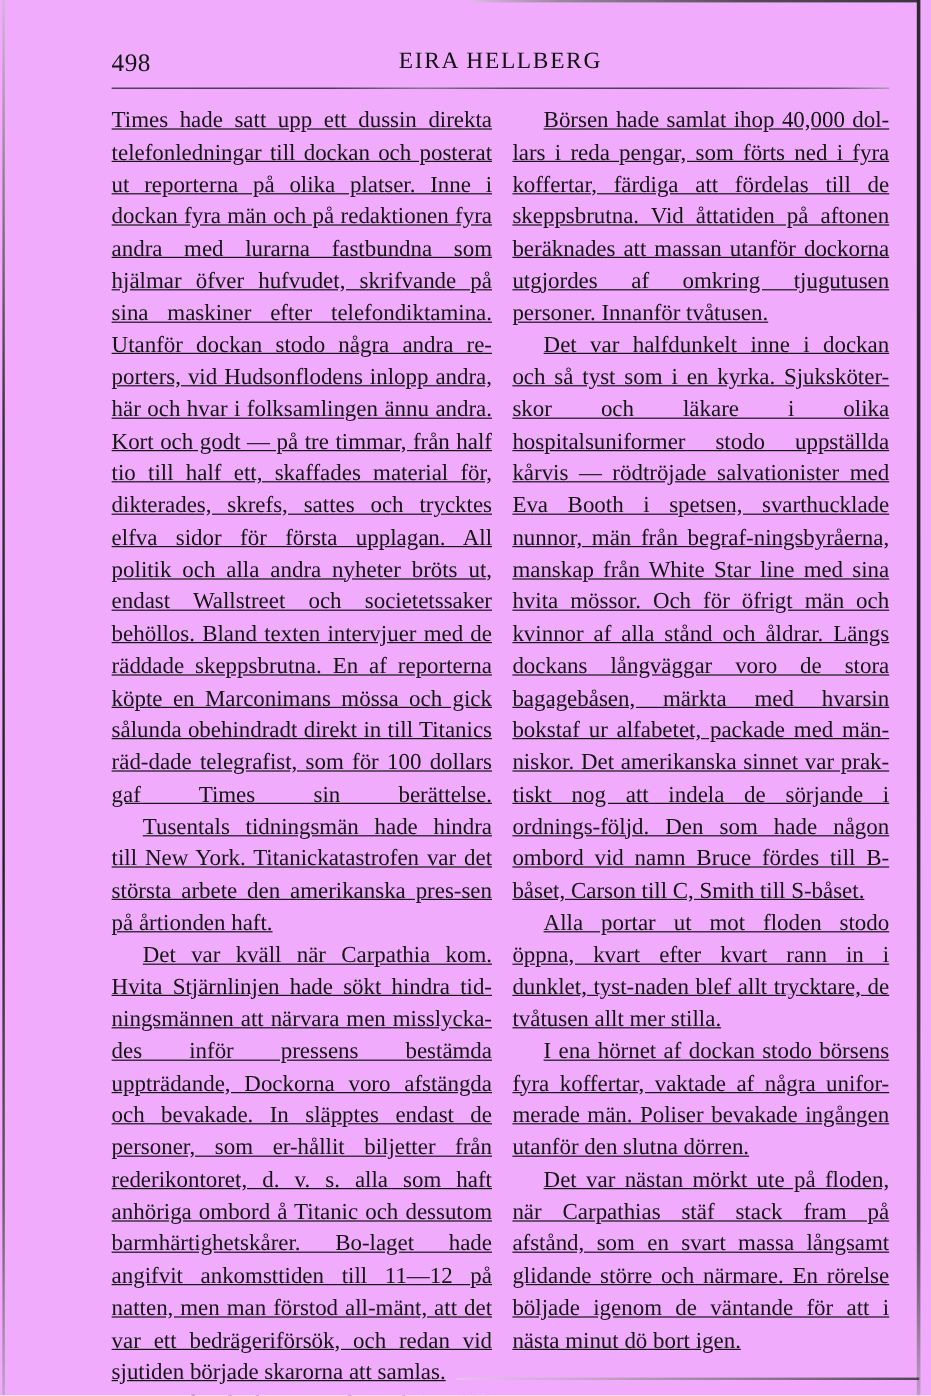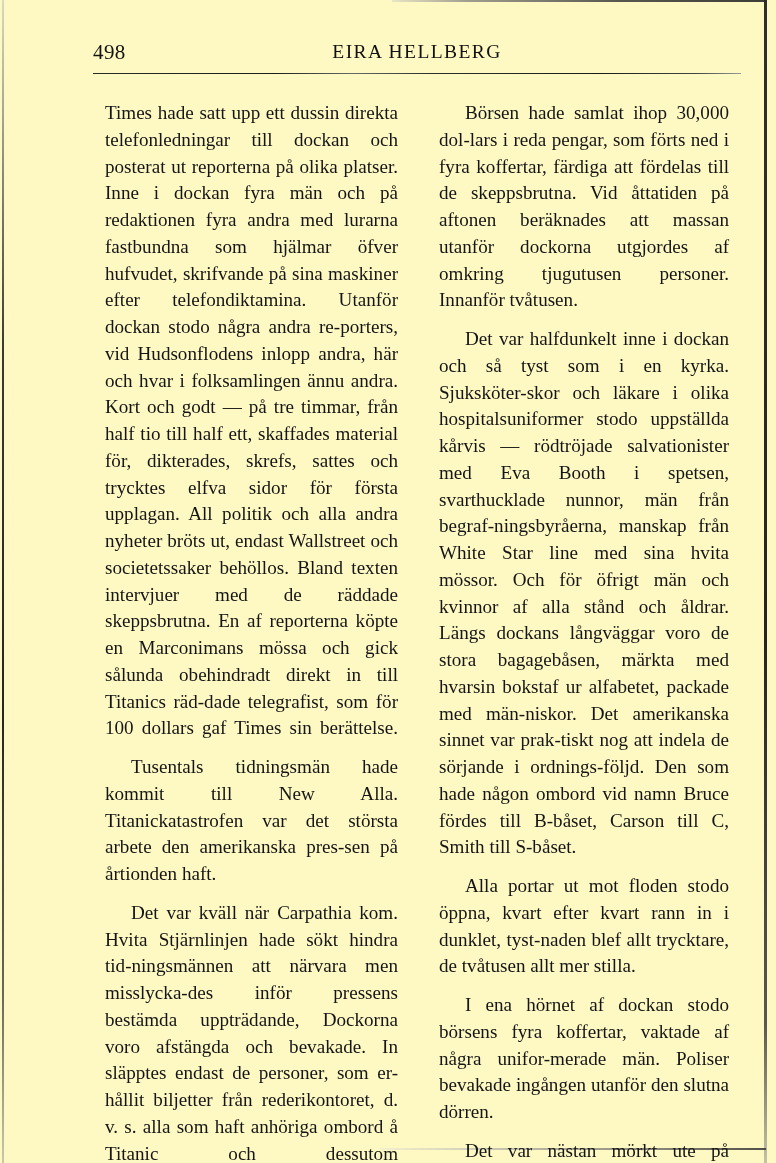--- a/index.html
+++ b/index.html
@@ -10,21 +10,21 @@
   body {
     font-family: "Liberation Serif", "DejaVu Serif", serif;
     color: #1a1a1a;
   }
 
   #page {
     position: relative;
     width: 776px;
     height: 1163px;
     margin: 0;
-    background: #fef9c3;
+    background: #f0abfc;
     overflow: hidden;
   }
 
   
   .scan-edge-left {
     position: absolute;
     left: 2px;
     top: 0;
     width: 2px;
     height: 1163px;
@@ -130,22 +130,23 @@
   #col-left {
     left: 93px;
     width: 317px;
   }
   #col-right {
     left: 427px;
     width: 314px;
   }
 
   .column p {
-    margin: 12px;
+    margin: 0;
     text-indent: 0;
+    text-decoration: underline;
   }
   .column p.indent {
     text-indent: 26px;
   }
   
   .column p.flush-last {
     text-align-last: justify;
   }
   .column p.ragged-last {
     text-align-last: left;
@@ -162,25 +163,25 @@
   <div class="scan-edge-bottom"></div>
 
   <div id="running-head">
     <span id="folio">498</span>
     <span id="head-title">EIRA HELLBERG</span>
   </div>
   <div id="head-rule"></div>
 
   <div class="column" id="col-left">
       <p class="flush-last">Times hade satt upp ett dussin direkta telefonledningar till dockan och posterat ut reporterna på olika platser. Inne i dockan fyra män och på redaktionen fyra andra med lurarna fastbundna som hjälmar öfver hufvudet, skrifvande på sina maskiner efter telefondiktamina. Utanför dockan stodo några andra re-porters, vid Hudsonflodens inlopp andra, här och hvar i folksamlingen ännu andra. Kort och godt — på tre timmar, från half tio till half ett, skaffades material för, dikterades, skrefs, sattes och trycktes elfva sidor för första upplagan. All politik och alla andra nyheter bröts ut, endast Wallstreet och societetssaker behöllos. Bland texten intervjuer med de räddade skeppsbrutna. En af reporterna köpte en Marconimans mössa och gick sålunda obehindradt direkt in till Titanics räd-dade telegrafist, som för 100 dollars gaf Times sin berättelse.</p>
-      <p class="indent ragged-last">Tusentals tidningsmän hade kommit till New Alla. Titanickatastrofen var det största arbete den amerikanska pres-sen på årtionden haft.</p>
+      <p class="indent ragged-last">Tusentals tidningsmän hade hindra till New York. Titanickatastrofen var det största arbete den amerikanska pres-sen på årtionden haft.</p>
       <p class="indent ragged-last">Det var kväll när Carpathia kom. Hvita Stjärnlinjen hade sökt hindra tid-ningsmännen att närvara men misslycka-des inför pressens bestämda uppträdande, Dockorna voro afstängda och bevakade. In släpptes endast de personer, som er-hållit biljetter från rederikontoret, d. v. s. alla som haft anhöriga ombord å Titanic och dessutom barmhärtighetskårer. Bo-laget hade angifvit ankomsttiden till 11—12 på natten, men man förstod all-mänt, att det var ett bedrägeriförsök, och redan vid sjutiden började skarorna att samlas.</p>
       <p class="indent ragged-last">Utanför dockorna stodo omkring 600 privatbiler, ett 100-tal ambulansvagnar från olika sjukhus, ett annat hundratal privat utrustade. Och ett par stora flak-vagnar med likkistor.</p>
     </div>
   <div class="column" id="col-right">
-      <p class="indent ragged-last">Börsen hade samlat ihop 30,000 dol-lars i reda pengar, som förts ned i fyra koffertar, färdiga att fördelas till de skeppsbrutna. Vid åttatiden på aftonen beräknades att massan utanför dockorna utgjordes af omkring tjugutusen personer. Innanför tvåtusen.</p>
+      <p class="indent ragged-last">Börsen hade samlat ihop 40,000 dol-lars i reda pengar, som förts ned i fyra koffertar, färdiga att fördelas till de skeppsbrutna. Vid åttatiden på aftonen beräknades att massan utanför dockorna utgjordes af omkring tjugutusen personer. Innanför tvåtusen.</p>
       <p class="indent ragged-last">Det var halfdunkelt inne i dockan och så tyst som i en kyrka. Sjuksköter-skor och läkare i olika hospitalsuniformer stodo uppställda kårvis — rödtröjade salvationister med Eva Booth i spetsen, svarthucklade nunnor, män från begraf-ningsbyråerna, manskap från White Star line med sina hvita mössor. Och för öfrigt män och kvinnor af alla stånd och åldrar. Längs dockans långväggar voro de stora bagagebåsen, märkta med hvarsin bokstaf ur alfabetet, packade med män-niskor. Det amerikanska sinnet var prak-tiskt nog att indela de sörjande i ordnings-följd. Den som hade någon ombord vid namn Bruce fördes till B-båset, Carson till C, Smith till S-båset.</p>
       <p class="indent ragged-last">Alla portar ut mot floden stodo öppna, kvart efter kvart rann in i dunklet, tyst-naden blef allt trycktare, de tvåtusen allt mer stilla.</p>
       <p class="indent ragged-last">I ena hörnet af dockan stodo börsens fyra koffertar, vaktade af några unifor-merade män. Poliser bevakade ingången utanför den slutna dörren.</p>
       <p class="indent ragged-last">Det var nästan mörkt ute på floden, när Carpathias stäf stack fram på afstånd, som en svart massa långsamt glidande större och närmare. En rörelse böljade igenom de väntande för att i nästa minut dö bort igen.</p>
     </div>
 
 </div>
 
 </body></html>

